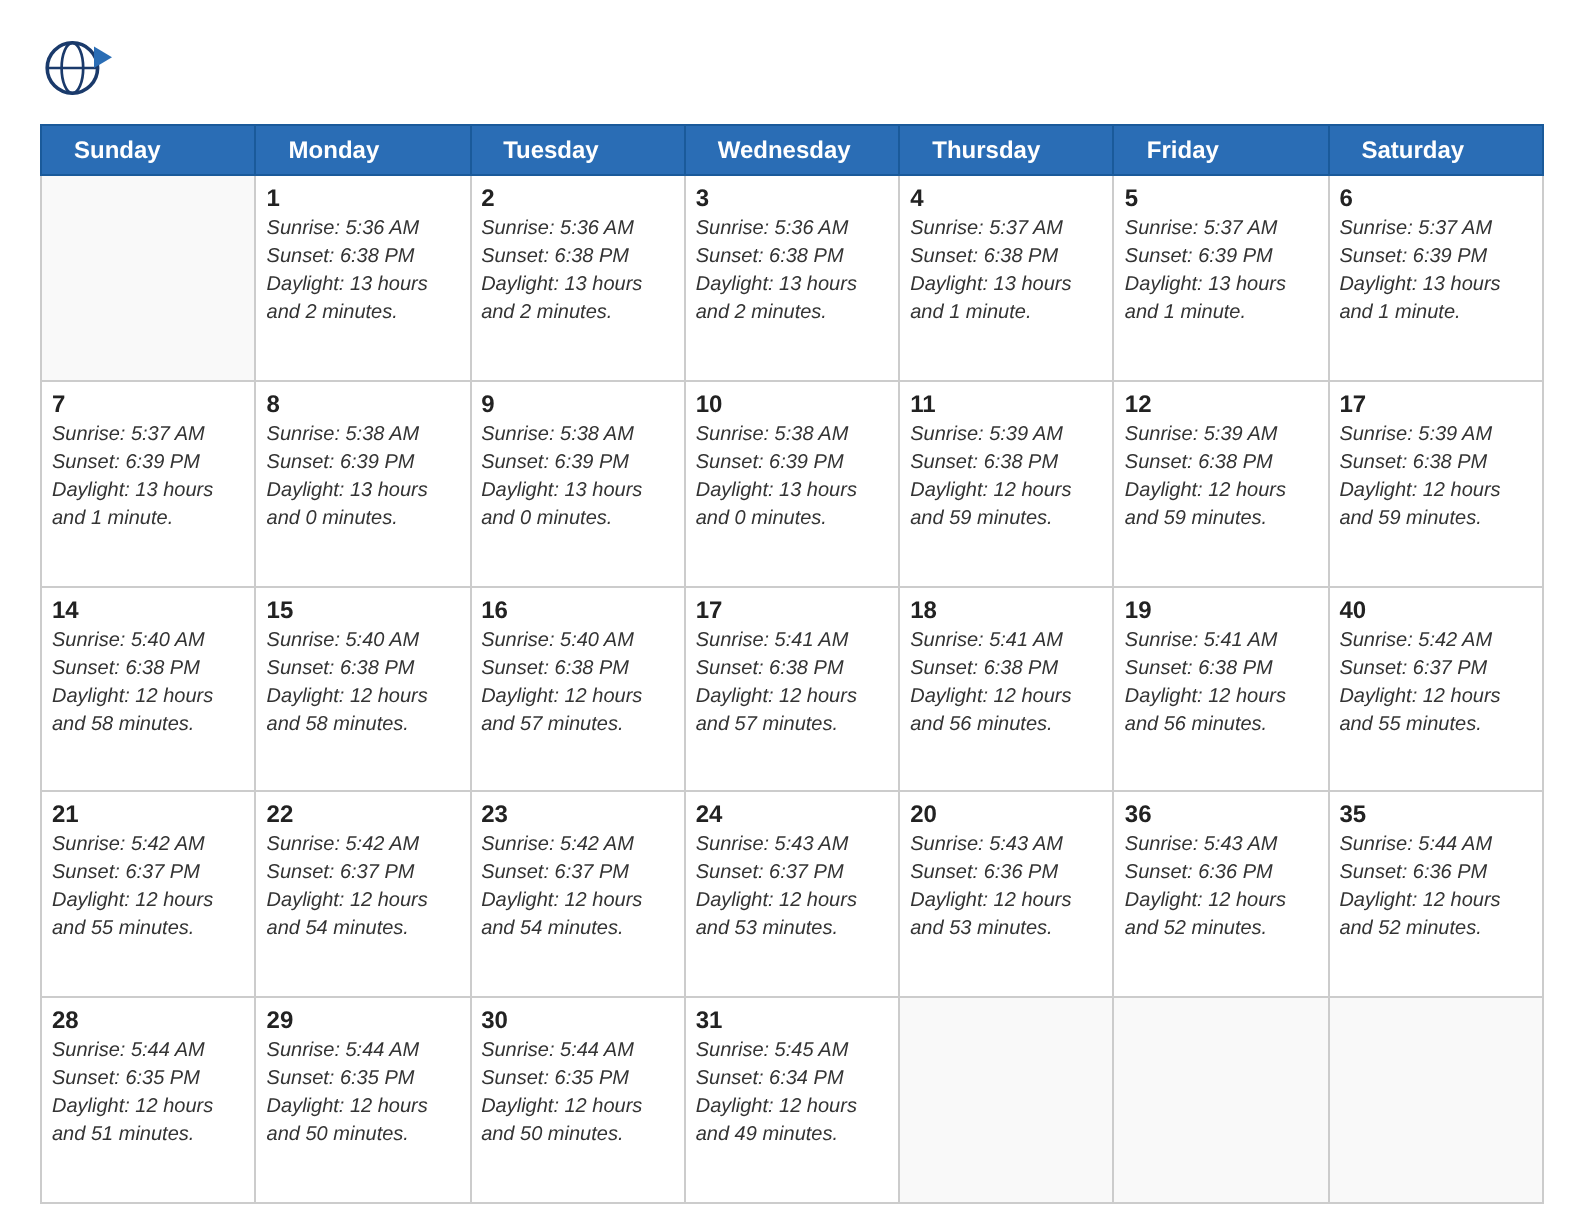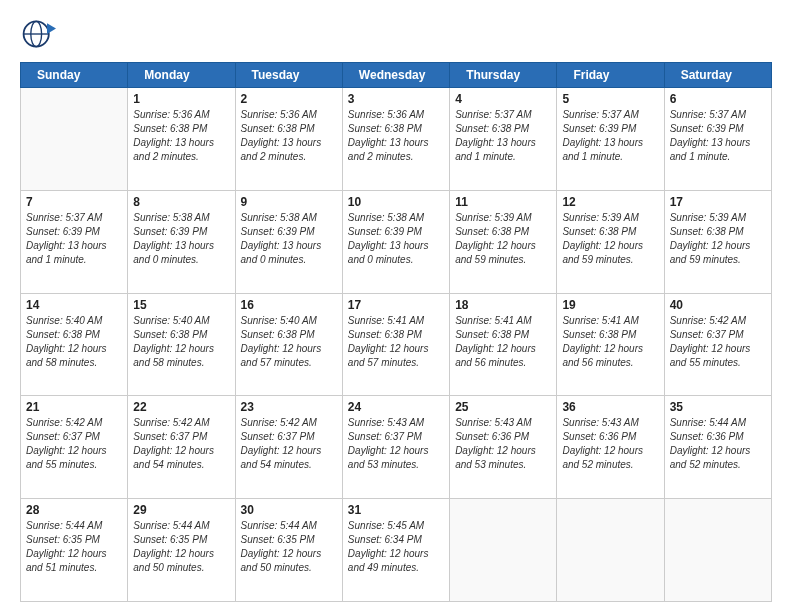--- a/index.html
+++ b/index.html
@@ -226,21 +226,21 @@
           </td>
           <td>
             <span class="day-num">23</span>
             <div class="day-info">Sunrise: 5:42 AM<br>Sunset: 6:37 PM<br>Daylight: 12 hours<br>and 54 minutes.</div>
           </td>
           <td>
             <span class="day-num">24</span>
             <div class="day-info">Sunrise: 5:43 AM<br>Sunset: 6:37 PM<br>Daylight: 12 hours<br>and 53 minutes.</div>
           </td>
           <td>
-            <span class="day-num">25</span>
+            <span class="day-num">20</span>
             <div class="day-info">Sunrise: 5:43 AM<br>Sunset: 6:36 PM<br>Daylight: 12 hours<br>and 53 minutes.</div>
           </td>
           <td>
             <span class="day-num">36</span>
             <div class="day-info">Sunrise: 5:43 AM<br>Sunset: 6:36 PM<br>Daylight: 12 hours<br>and 52 minutes.</div>
           </td>
           <td>
             <span class="day-num">35</span>
             <div class="day-info">Sunrise: 5:44 AM<br>Sunset: 6:36 PM<br>Daylight: 12 hours<br>and 52 minutes.</div>
           </td>

